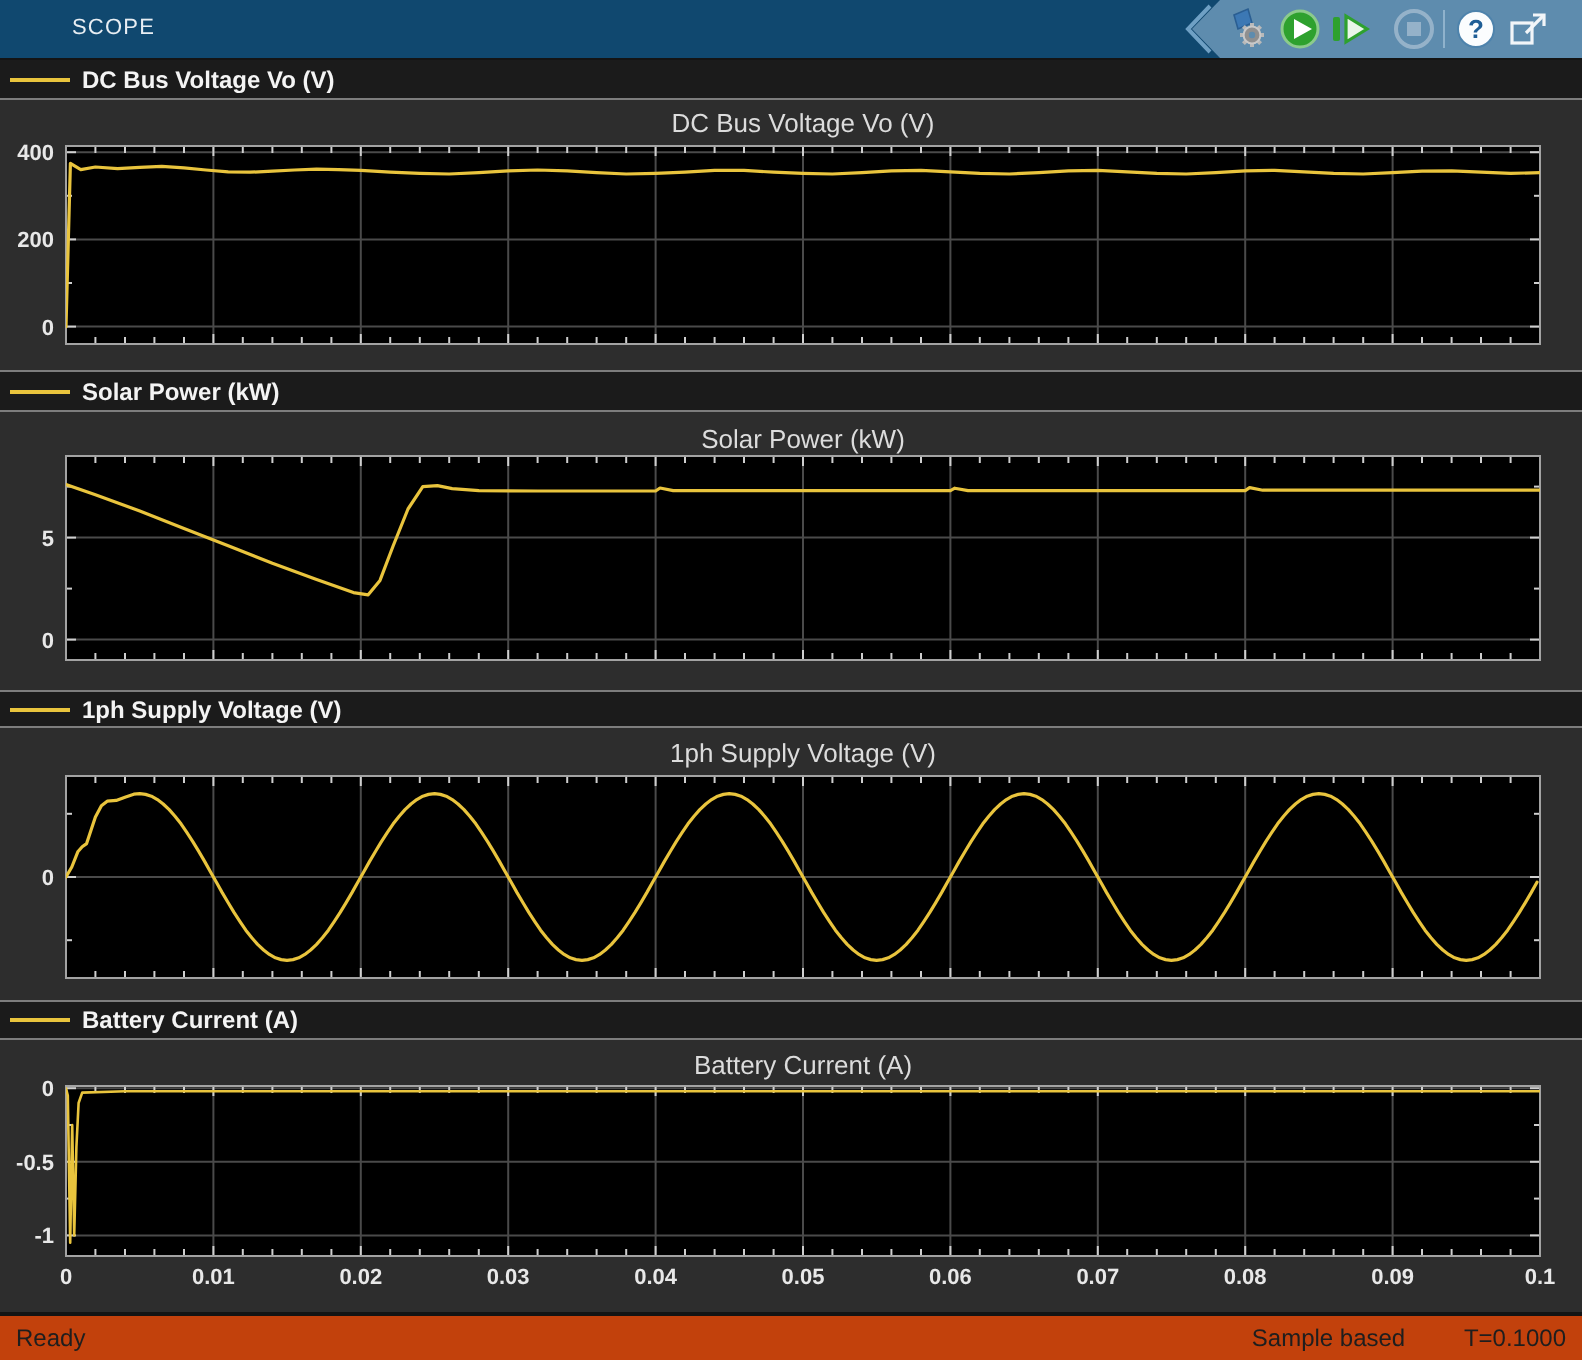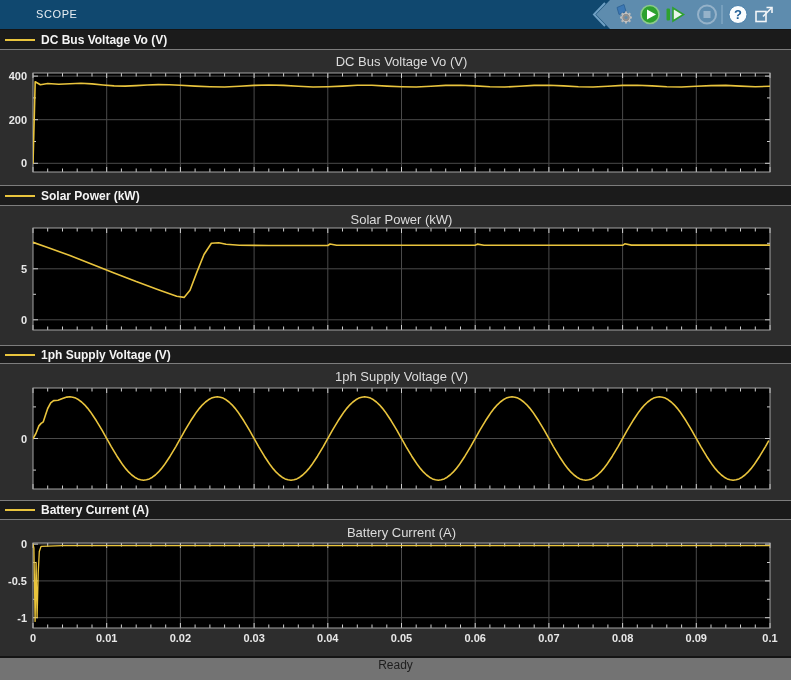--- a/index.html
+++ b/index.html
@@ -13,23 +13,23 @@
   
   .legend{position:absolute;left:0;width:791px;background:#1B1B1B;box-sizing:border-box;
           border-bottom:1px solid #7D7D7D;display:flex;align-items:center;}
   .legend.bt{border-top:1px solid #7D7D7D;}
   .legend-line{display:inline-block;width:30px;height:2px;background:#E9C43D;margin-left:5px;flex:0 0 auto;}
   .legend-label{margin-left:6px;font-size:12px;font-weight:bold;color:#F4F4F4;white-space:nowrap;}
   
   .panel{position:absolute;left:0;width:791px;background:#2D2D2D;}
   .panel svg{display:block;}
   
-  #statusbar{position:absolute;left:0;top:658px;width:791px;height:22px;background:#737373;
+  #statusbar{position:absolute;left:0;top:658px;width:791px;height:22px;background:#c2410c;
              display:flex;align-items:center;font-size:12px;color:#1E1E1E;box-sizing:border-box;
-             padding:0 8px;flex-direction:column;}
+             padding:0 8px;}
   #statusbar .spacer{flex:1;}
   #statusbar .right span{margin-left:26px;}
 </style>
 </head>
 <body>
 
 <div id="window">
 
   <div id="toolbar">
     <span class="tab" style="left:36px;text-align:right;">SCOPE</span>
@@ -646,15 +646,19 @@
         <text x="548.9" y="122" text-anchor="middle" font-size="11" font-weight="bold" fill="#E8E8E8" font-family="Liberation Sans, sans-serif">0.07</text>
         <text x="622.6" y="122" text-anchor="middle" font-size="11" font-weight="bold" fill="#E8E8E8" font-family="Liberation Sans, sans-serif">0.08</text>
         <text x="696.3" y="122" text-anchor="middle" font-size="11" font-weight="bold" fill="#E8E8E8" font-family="Liberation Sans, sans-serif">0.09</text>
         <text x="770" y="122" text-anchor="middle" font-size="11" font-weight="bold" fill="#E8E8E8" font-family="Liberation Sans, sans-serif">0.1</text>
       </svg>
   </div>
 
   <div id="statusbar">
     <span>Ready</span>
     <span class="spacer"></span>
+    <span class="right">
+      <span>Sample based</span>
+      <span>T=0.1000</span>
+    </span>
   </div>
 
 </div>
 
 </body></html>

